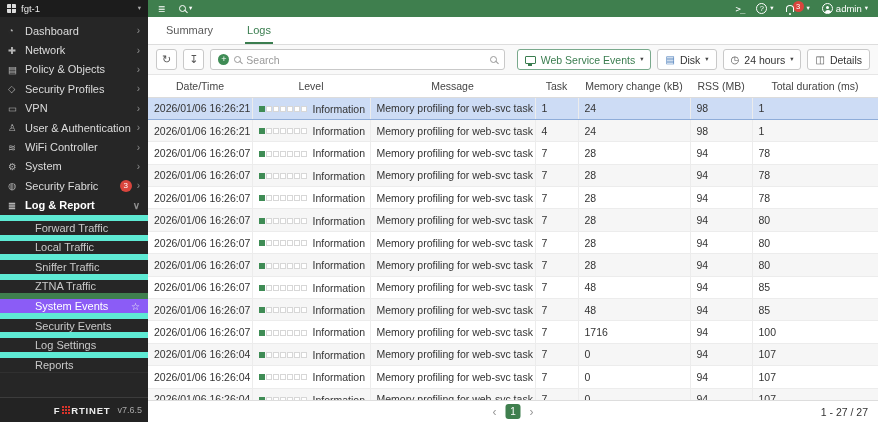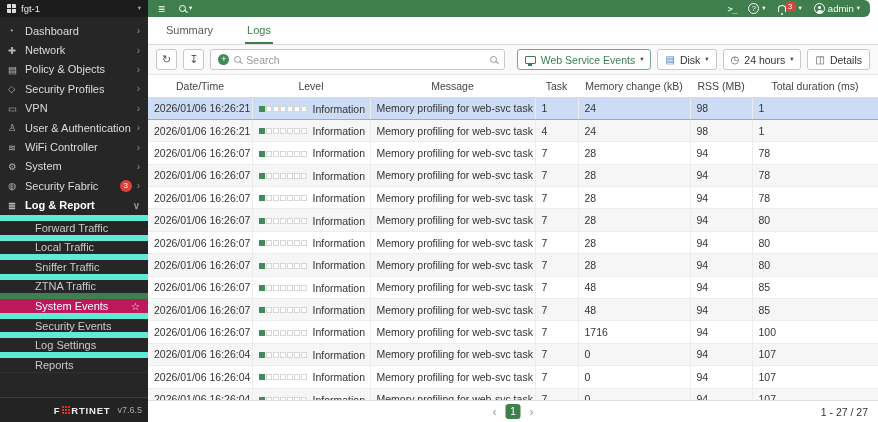--- a/index.html
+++ b/index.html
@@ -3,21 +3,21 @@
 <meta charset="utf-8">
 <style>
   * { box-sizing: border-box; }
   html,body { margin:0; padding:0; }
   body {
     width:878px; height:422px; overflow:hidden; position:relative;
     font-family:"Liberation Sans", sans-serif; font-size:11px; background:#fff; color:#333;
   }
 
   
-  .topbar { position:absolute; top:0; left:0; right:8px; height:17px; background:#3f7f4e; display:flex; align-items:stretch; z-index:30;border-radius:6px; }
+  .topbar { position:absolute; top:0; left:0; right:0; height:17px; background:#3f7f4e; display:flex; align-items:stretch; z-index:30; }
   .topbar-left { width:148px; background:#1c1c1c; color:#e8e8e8; display:flex; align-items:center; padding:0 7px; font-size:9.5px; }
   .logo-grid { width:9px; height:9px; background:#dcdcdc; border-radius:1px; position:relative; margin-right:5px; flex:0 0 auto; }
   .logo-grid::before { content:""; position:absolute; top:4px; left:0; right:0; height:1px; background:#1c1c1c; }
   .logo-grid::after  { content:""; position:absolute; left:4px; top:0; bottom:0; width:1px; background:#1c1c1c; }
   .caret { font-size:6.5px; line-height:1; color:inherit; }
   .topbar-left .caret { margin-left:auto; color:#aaa; }
   .topbar-main { flex:1; display:flex; align-items:center; color:#fff; padding:0 10px; gap:14px; }
   .hamburger { font-size:12px; line-height:1; }
   .mag { width:7px; height:7px; border:1.3px solid #fff; border-radius:50%; position:relative; display:inline-block; }
   .mag::after { content:""; position:absolute; width:4px; height:1.3px; background:#fff; transform:rotate(45deg); right:-3px; bottom:-1px; }
@@ -38,21 +38,21 @@
   
   .sidebar { position:absolute; top:17px; left:0; bottom:0; width:148px; background:#262626; color:#d6d6d6; z-index:20; }
   .nav { padding-top:4px; }
   .nav-item { height:19.4px; display:flex; align-items:center; padding:0 8px; cursor:pointer; font-size:11px; color:#dcdcdc; }
   .nav-item.bold { color:#fff; font-weight:bold; }
   .nav-icon { width:17px; font-size:9.5px; color:#b5b5b5; flex:0 0 auto; }
   .nav-label { flex:1; white-space:nowrap; overflow:hidden; }
   .nav-chevron { color:#8f8f8f; font-size:10px; }
   .badge { background:#d9453d; color:#fff; width:12px; height:12px; border-radius:50%; display:inline-flex; align-items:center; justify-content:center; font-size:8px; margin-right:5px; flex:0 0 auto; }
   .subnav-item { height:19.6px; display:flex; align-items:center; padding:0 8px 0 35px; font-size:11px; color:#c9c9c9; border-top:6px solid #5eead4; cursor:pointer; }
-  .subnav-item.active { background:#be185d; color:#fff; border-top-color:#3f7f4e; }
+  .subnav-item.active { background:#8b5cf6; color:#fff; border-top-color:#3f7f4e; }
   .subnav-item .star { margin-left:auto; font-size:10px; color:#f2f2f2; }
   .subnav-end { border-top:1px solid #303030; height:1px; }
   .sidebar-footer { position:absolute; bottom:0; left:0; right:0; height:25px; border-top:1px solid #3c3c3c; background:#232323; display:flex; align-items:center; justify-content:flex-end; padding:0 6px; gap:7px; }
   .brand { display:flex; align-items:center; color:#ededed; font-weight:bold; font-size:9.5px; letter-spacing:0.8px; }
   .brand-dots { width:2px; height:2px; background:#d9342b; display:inline-block; margin:0 7px 0 2px; position:relative; top:-3px;
     box-shadow:3px 0 #d9342b,6px 0 #d9342b,0 3px #d9342b,3px 3px #d9342b,6px 3px #d9342b,0 6px #d9342b,3px 6px #d9342b,6px 6px #d9342b; }
   .version { color:#a8a8a8; font-size:9px; }
 
   
   .main { position:absolute; top:17px; left:148px; right:0; bottom:0; background:#fff; }

